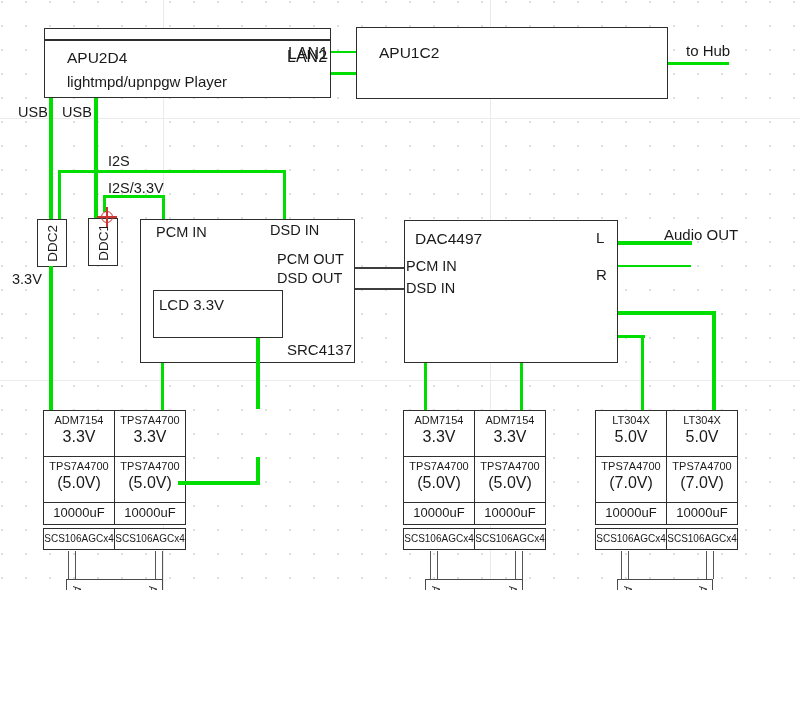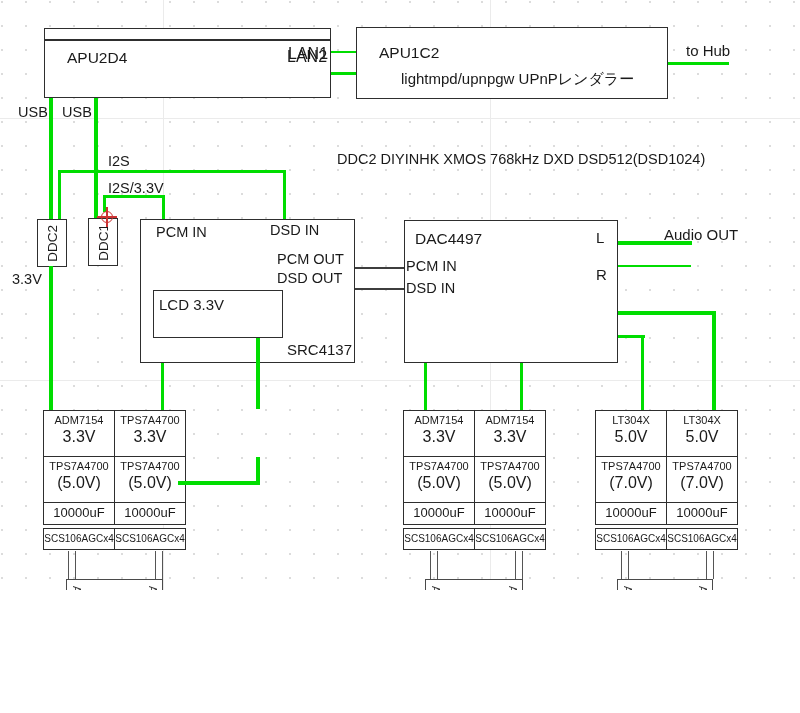--- a/index.html
+++ b/index.html
@@ -41,33 +41,32 @@
 
   <div class="fold" style="left:163px;top:0;width:1px;height:713px;"></div>
   <div class="fold" style="left:490px;top:0;width:1px;height:713px;"></div>
   <div class="fold" style="left:0;top:118px;width:800px;height:1px;"></div>
   <div class="fold" style="left:0;top:380px;width:800px;height:1px;"></div>
   <div class="fold" style="left:0;top:673px;width:800px;height:1px;"></div>
 
   <div class="box" style="left:44px;top:28px;width:287px;height:70px;"></div>
   <div class="bwire" style="left:44px;top:39px;width:287px;height:1.6px;z-index:3;background:#2e2e2e;"></div>
   <div class="lbl fs155" style="left:67px;top:49px;">APU2D4</div>
+  <div class="lbl fs15" style="left:67px;top:73px;">lightmpd/upnpgw Player</div>
   <div class="lbl fs14" style="left:288px;top:45px;">LAN1</div>
   <div class="lbl fs14" style="left:287px;top:48px;text-align:right;">LAN2</div>
 
   <div class="box" style="left:356px;top:27px;width:312px;height:72px;"></div>
   <div class="lbl fs155" style="left:379px;top:44px;">APU1C2</div>
-  <div class="lbl fs15" style="left:401px;top:70px;">lightmpd/upnpgw UPnPレンダラー</div>
   <div class="lbl fs15" style="left:686px;top:42px;">to Hub</div>
 
   <div class="wire" style="left:331px;top:51px;width:25px;height:2px;"></div>
   <div class="wire" style="left:331px;top:72px;width:25px;height:3px;"></div>
   <div class="wire" style="left:668px;top:62px;width:61px;height:3px;"></div>
 
-  <div class="lbl fs145" style="left:337px;top:151px;">DDC2 DIYINHK XMOS 768kHz DXD DSD512(DSD1024)</div>
 
   <div class="lbl fs145" style="left:18px;top:104px;">USB</div>
   <div class="lbl fs145" style="left:62px;top:104px;">USB</div>
   <div class="wire" style="left:49px;top:98px;width:4px;height:121px;"></div>
   <div class="wire" style="left:94px;top:98px;width:4px;height:120px;"></div>
 
   <div class="lbl fs145" style="left:108px;top:153px;">I2S</div>
   <div class="lbl fs145" style="left:108px;top:180px;">I2S/3.3V</div>
   <div class="wire" style="left:58px;top:170px;width:3px;height:49px;"></div>
   <div class="wire" style="left:58px;top:170px;width:228px;height:3px;"></div>

